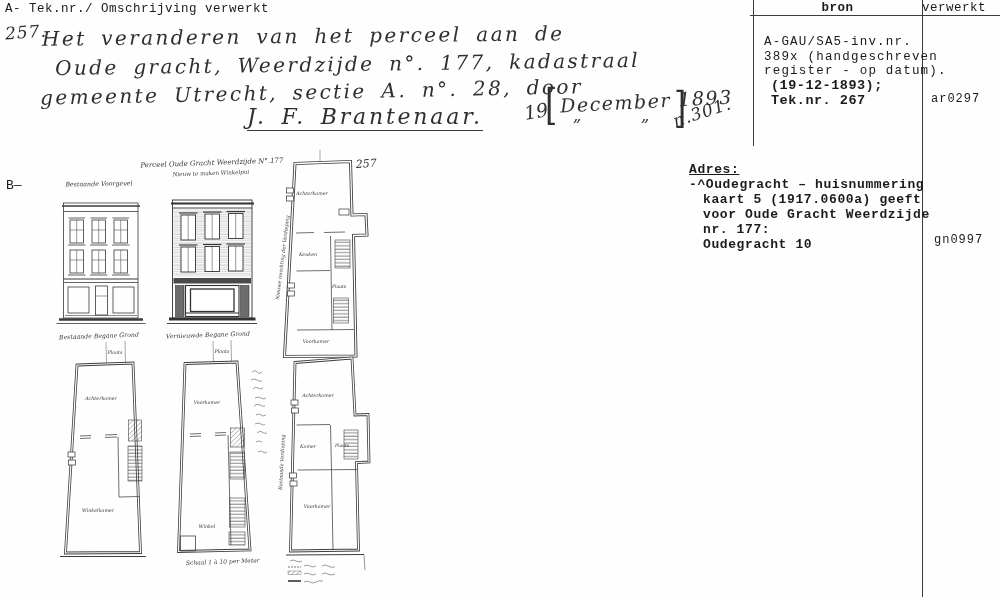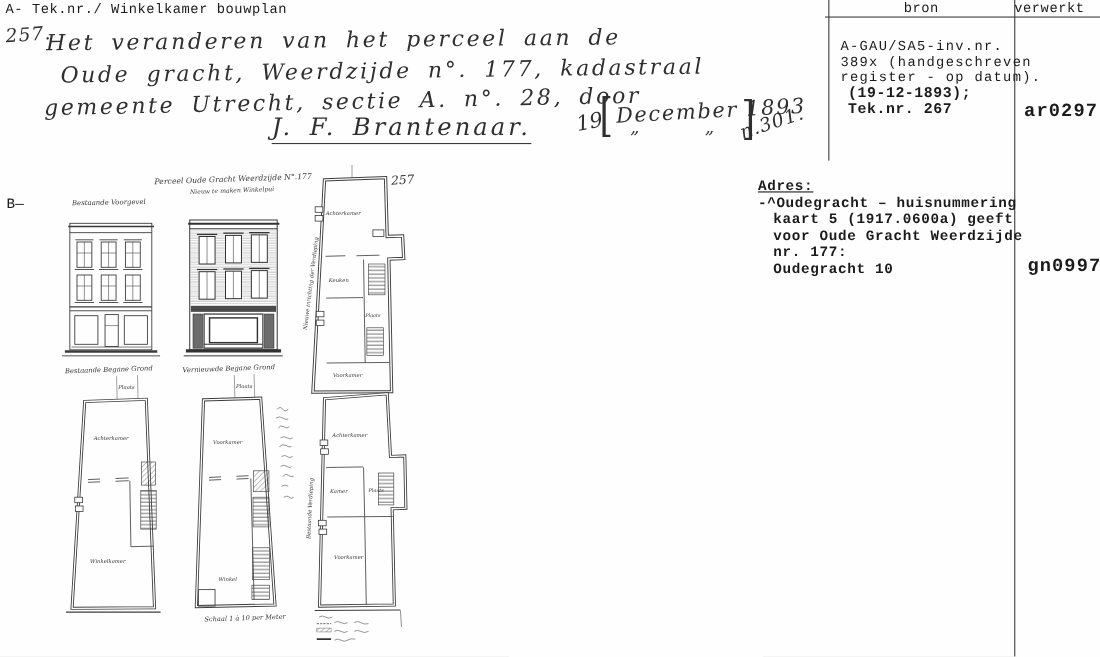--- a/index.html
+++ b/index.html
@@ -8,36 +8,36 @@
   .abs{position:absolute;}
   .mono{font-family:"Liberation Mono",monospace;}
   .hand{font-family:"DejaVu Serif",serif;font-style:italic;color:#2f2f2f;}
   .hd{font-size:12.5px;letter-spacing:0.5px;white-space:pre;}
   .vline{position:absolute;width:1px;background:#3c3c3c;}
   .hline{position:absolute;height:1px;background:#3c3c3c;}
   .bronline{font-size:12.5px;line-height:14.6px;letter-spacing:1.2px;white-space:pre;}
   .bronbold{font-size:13.5px;line-height:14.8px;font-weight:bold;letter-spacing:0.5px;padding-left:7px;white-space:pre;}
   .adresline{font-size:13px;line-height:15px;font-weight:bold;letter-spacing:0.6px;white-space:pre;}
   .indent{padding-left:14px;}
-  .verw{font-size:17px;font-weight:bold;letter-spacing:1px;}
+  .verw{font-size:12px;font-weight:normal;letter-spacing:1px;}
   .hw-big{font-size:20px;letter-spacing:2.4px;word-spacing:6px;white-space:pre;}
   .script{font-family:"DejaVu Serif",serif;font-style:italic;fill:#3a3a3a;}
   svg text{user-select:none;}
 </style>
 </head>
 <body>
 
 <div id="canvas">
 
   <div class="vline" style="left:753px;top:0;height:146px;"></div>
   <div class="vline" style="left:922px;top:0;height:597px;"></div>
   <div class="hline" style="left:750px;top:15px;width:250px;"></div>
 
-  <div class="abs hd" style="left:5px;top:2px;">A- Tek.nr./ Winkelkamer bouwplan</div>
-  <div class="abs hd" style="left:753px;width:169px;top:1px;text-align:center;">bron</div>
+  <div class="abs hd" style="left:5px;top:2px;">A- Tek.nr./ Omschrijving verwerkt</div>
+  <div class="abs hd" style="left:753px;width:169px;top:1px;text-align:center;font-weight:bold;">bron</div>
   <div class="abs hd" style="left:922px;width:60px;top:1px;text-align:center;">verwerkt</div>
 
   <div class="abs hand" style="left:5px;top:22px;font-size:17px;transform:rotate(-4deg);letter-spacing:1px;">257.</div>
   <div class="abs hand hw-big" style="left:42px;top:24px;transform:rotate(-0.6deg);">Het veranderen van het perceel aan de</div>
   <div class="abs hand hw-big" style="left:55px;top:52px;transform:rotate(-0.8deg);">Oude gracht, Weerdzijde n°. 177, kadastraal</div>
   <div class="abs hand hw-big" style="left:40px;top:80px;transform:rotate(-1.2deg);">gemeente Utrecht, sectie A. n°. 28, door</div>
   <div class="abs hand" style="left:247px;top:104px;font-size:22px;letter-spacing:2.8px;word-spacing:5px;border-bottom:1.5px solid #3a3a3a;padding-bottom:1px;text-align:center;">J. F. Brantenaar.</div>
   <div class="abs hand" style="left:524px;top:100px;font-size:19px;transform:rotate(-10deg);">19</div>
   <div class="abs hand" style="left:543px;top:80px;font-size:42px;font-style:normal;transform:scaleX(0.75);">[</div>
   <div class="abs hand" style="left:560px;top:90px;font-size:19px;letter-spacing:1.5px;transform:rotate(-3deg);">December 1893</div>

